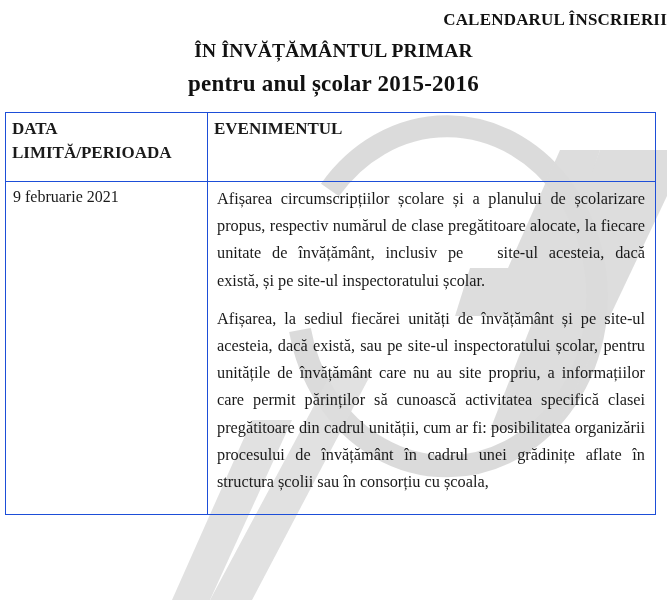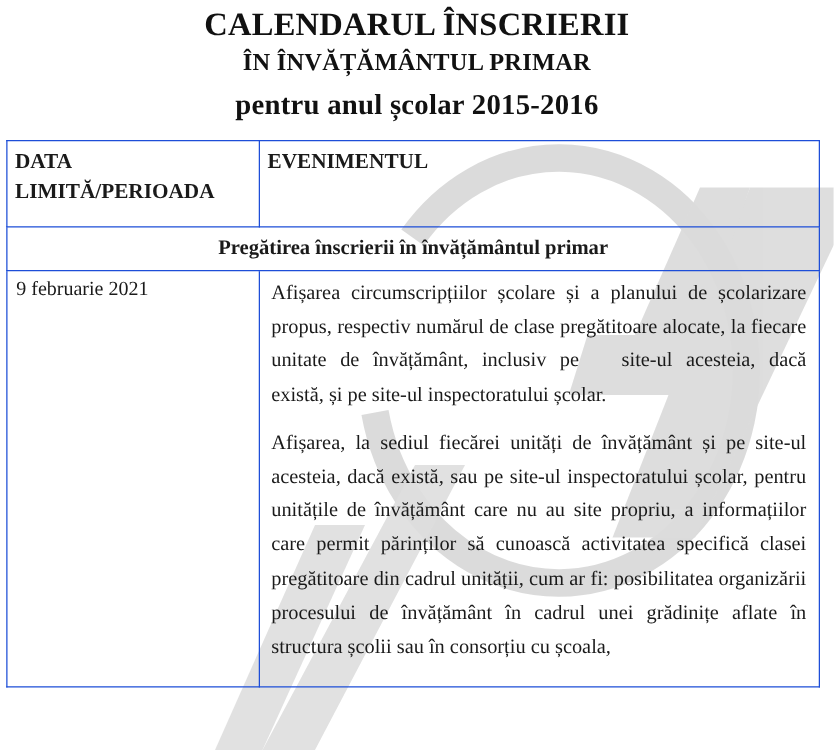--- a/index.html
+++ b/index.html
@@ -38,22 +38,23 @@
   .title-block {
     padding-top: 6px;
     text-align: center;
   }
   .title-line {
     font-weight: bold;
     color: #111111;
     letter-spacing: 0.2px;
   }
   .title-1 {
-    font-size: 26px;
+    font-size: 17px;
     line-height: 28px;
+    text-align: right;
   }
   .title-2 {
     font-size: 19.5px;
     line-height: 33px;
   }
   .title-3 {
     font-size: 23px;
     line-height: 34px;
   }
 
@@ -153,23 +154,20 @@
         <tr>
           <td class="hdr-cell">
             <span class="hdr-text">DATA</span>
             <span class="hdr-text">LIMITĂ/PERIOADA</span>
           </td>
           <td class="hdr-cell">
             <span class="hdr-text">EVENIMENTUL</span>
           </td>
         </tr>
 
-        <tr>
-          <td class="section-cell" colspan="2">Pregătirea înscrierii în învățământul primar</td>
-        </tr>
 
         <tr>
           <td class="date-cell">9 februarie 2021</td>
           <td class="event-cell">
             <p><span>Afișarea circumscripțiilor școlare și a planului de școlarizare propus, respectiv numărul de clase pregătitoare alocate, la fiecare unitate de învățământ, inclusiv pe</span><span class="gapspace"></span><span>site-ul acesteia, dacă există, și pe site-ul inspectoratului școlar.</span></p>
             <p><span>Afișarea, la sediul fiecărei unități de învățământ și pe site-ul acesteia, dacă există, sau pe site-ul inspectoratului școlar, pentru unitățile de învățământ care nu au site propriu, a informațiilor care permit părinților să cunoască activitatea specifică clasei pregătitoare din cadrul unității, cum ar fi: posibilitatea organizării procesului de învățământ în cadrul unei grădinițe aflate în structura școlii sau în consorțiu cu școala,</span></p>
           </td>
         </tr>
 
       </tbody>

